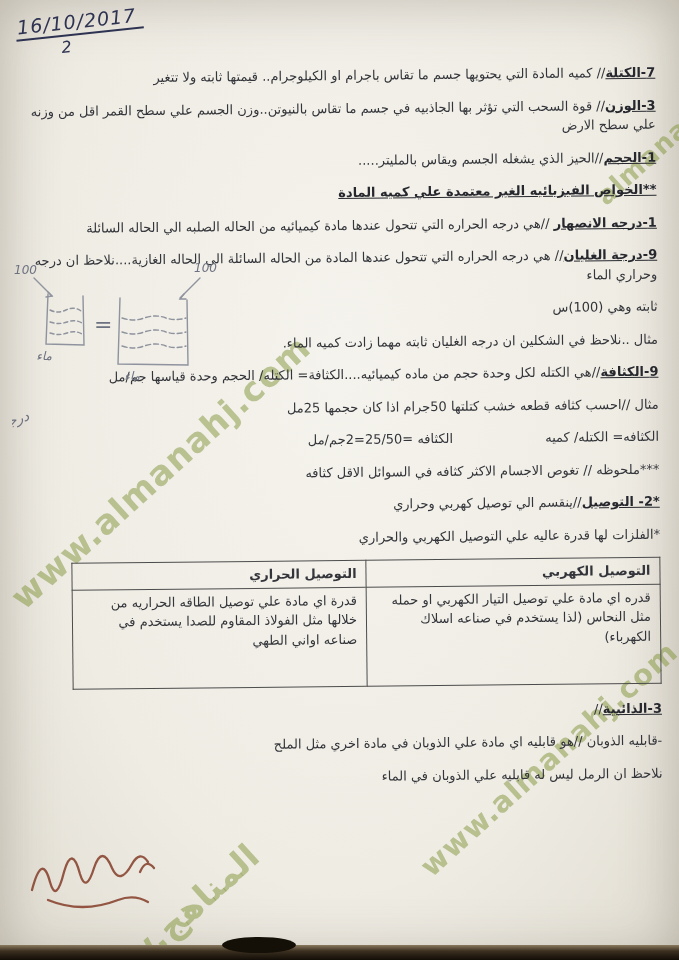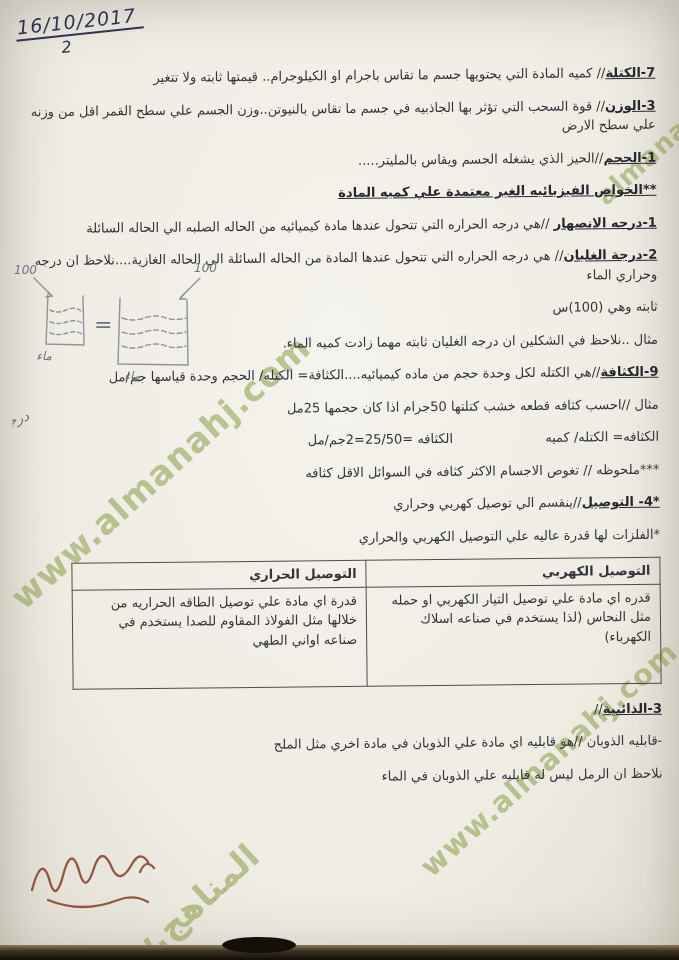--- a/index.html
+++ b/index.html
@@ -84,38 +84,38 @@
     <p class="note"><span class="lead">7-الكتلة</span><span>// كميه المادة التي يحتويها جسم ما  تقاس باجرام او الكيلوجرام.. قيمتها ثابته ولا تتغير</span></p>
 
     <p class="note"><span class="lead">3-الوزن</span><span>// قوة السحب التي تؤثر بها الجاذبيه في جسم ما تقاس بالنيوتن..وزن الجسم علي سطح القمر اقل من وزنه علي سطح الارض</span></p>
 
     <p class="note"><span class="lead">1-الحجم</span><span>//الحيز الذي يشغله الجسم ويقاس بالمليتر.....</span></p>
 
     <p class="note"><span class="lead">**الخواص الفيزيائيه الغير معتمدة علي كميه المادة</span><span></span></p>
 
     <p class="note"><span class="lead">1-درجه الانصهار</span><span> //هي درجه الحراره التي تتحول عندها مادة كيميائيه من الحاله الصلبه الي الحاله السائلة</span></p>
 
-    <p class="note"><span class="lead">2-درجة الغليان</span><span>// هي درجه الحراره التي تتحول عندها المادة من الحاله السائلة الي الحاله الغازية....نلاحظ ان درجه وحراري الماء</span></p>
+    <p class="note"><span class="lead">9-درجة الغليان</span><span>// هي درجه الحراره التي تتحول عندها المادة من الحاله السائلة الي الحاله الغازية....نلاحظ ان درجه وحراري الماء</span></p>
 
     <p class="note"><span>ثابته وهي (100)س</span></p>
 
     <p class="note"><span>مثال ..نلاحظ في الشكلين ان درجه الغليان ثابته مهما زادت كميه الماء.</span></p>
 
     <p class="note"><span class="lead">9-الكثافة</span><span>//هي الكتله لكل وحدة حجم من ماده كيميائيه....الكثافة= الكتله/ الحجم  وحدة قياسها جم/مل</span></p>
 
     <p class="note"><span>مثال //احسب كثافه قطعه خشب كتلتها 50جرام اذا كان حجمها 25مل</span></p>
 
     <div class="formula-row">
       <span>الكثافه= الكتله/ كميه</span>
       <span>الكثافه =25/50=2جم/مل</span>
     </div>
 
     <p class="note"><span>***ملحوظه // تغوص الاجسام الاكثر كثافه في السوائل الاقل كثافه</span></p>
 
-    <p class="note"><span class="lead">*4- التوصيل</span><span>//ينقسم الي توصيل كهربي وحراري</span></p>
+    <p class="note"><span class="lead">*2- التوصيل</span><span>//ينقسم الي توصيل كهربي وحراري</span></p>
 
     <p class="note"><span>*الفلزات لها قدرة عاليه علي التوصيل الكهربي والحراري</span></p>
 
     <table class="cond">
       <tbody>
           <tr>
         <th>التوصيل الكهربي</th>
         <th>التوصيل الحراري</th>
       </tr>
       <tr>

